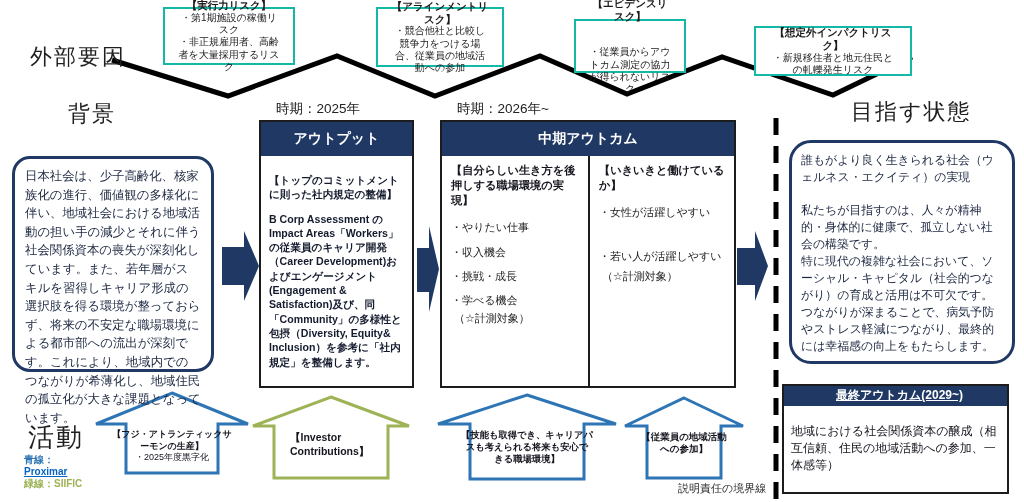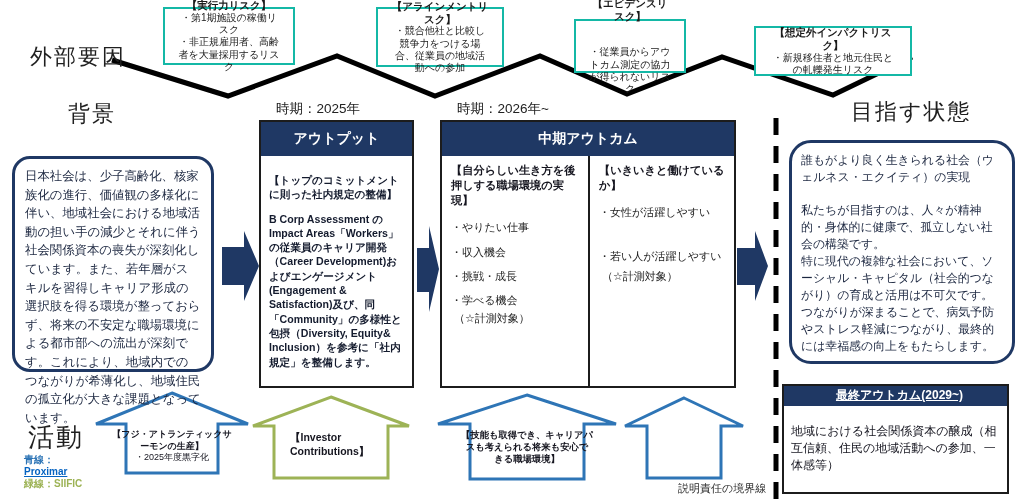--- a/index.html
+++ b/index.html
@@ -146,20 +146,23 @@
   <div class="abs arrow-text" style="left:112px; top:429px; width:120px; font-size:9px;">
     <div class="arrow-title">【フジ・アトランティックサーモンの生産】</div>
     <div>・2025年度黒字化</div>
   </div>
   <div class="abs arrow-text" style="left:290px; top:431px; width:100px; font-size:10.5px; text-align:left;">
     <div class="arrow-title">【Investor Contributions】</div>
   </div>
   <div class="abs arrow-text" style="left:461px; top:429px; width:132px; font-size:9.3px;">
     <div class="arrow-title">【技能も取得でき、キャリアパスも考えられる将来も安心できる職場環境】</div>
   </div>
+  <div class="abs arrow-text" style="left:640px; top:431px; width:88px; font-size:9.5px;">
+    <div class="arrow-title">【従業員の地域活動への参加】</div>
+  </div>
 
   <div class="abs legend" style="left:24px; top:454px;">
     <div class="legend-blue">青線：</div>
     <div class="legend-link">Proximar</div>
     <div class="legend-green">緑線：SIIFIC</div>
   </div>
 
   <div class="abs boundary-label" style="left:678px; top:481px;">説明責任の境界線</div>
 
 </div>

